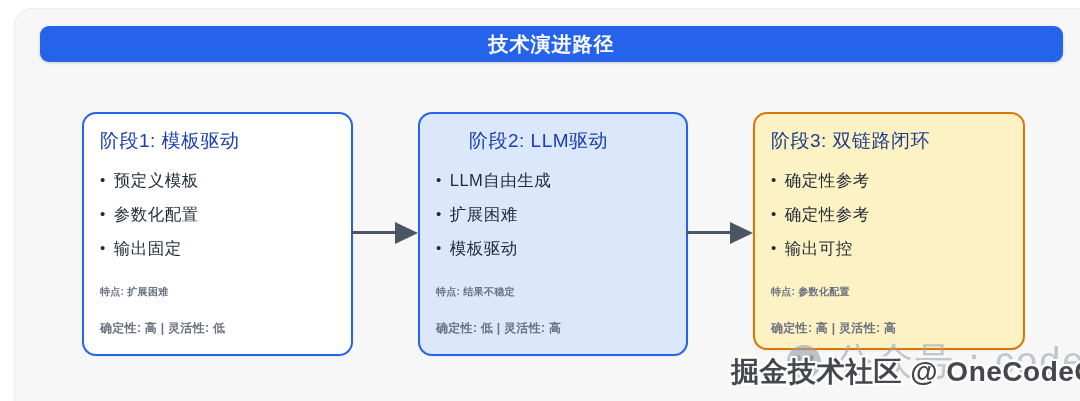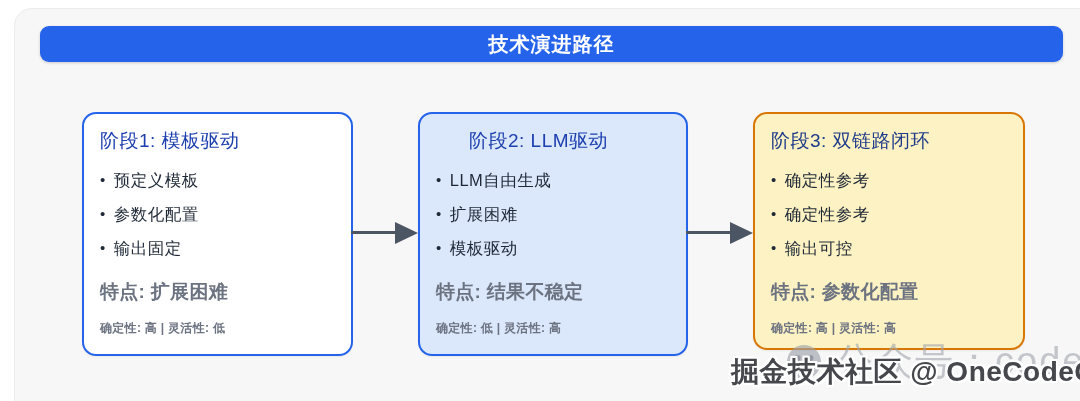--- a/index.html
+++ b/index.html
@@ -41,21 +41,21 @@
     font-size:19px; font-weight:normal; line-height:26px; margin:0 0 14px 2px;
     letter-spacing:.5px;
   }
   .bullet-list { list-style:none; margin:0; padding:0 0 0 2px; }
   .bullet-item {
     display:flex; align-items:center; font-size:16.5px; color:#1f2937;
     line-height:24px; margin-bottom:10px; letter-spacing:.5px;
   }
   .bullet-dot { margin-right:8px; color:#1f2937; font-size:15px; }
   .stage-feature {
-    font-size:19px; font-weight:600; color:#6b7280;
+    font-size:10px; font-weight:600; color:#6b7280;
     line-height:18px; margin:23px 0 0 2px; letter-spacing:.3px;
   }
   .stage-metrics {
     font-size:12px; font-weight:600; color:#6b7280;
     line-height:18px; margin:18px 0 0 2px; letter-spacing:.3px;
   }
   
   .arrow-cell { width:65px; position:relative; flex:0 0 65px; }
   .arrow-line {
     position:absolute; left:-2px; top:119px; width:46px; height:3px;

